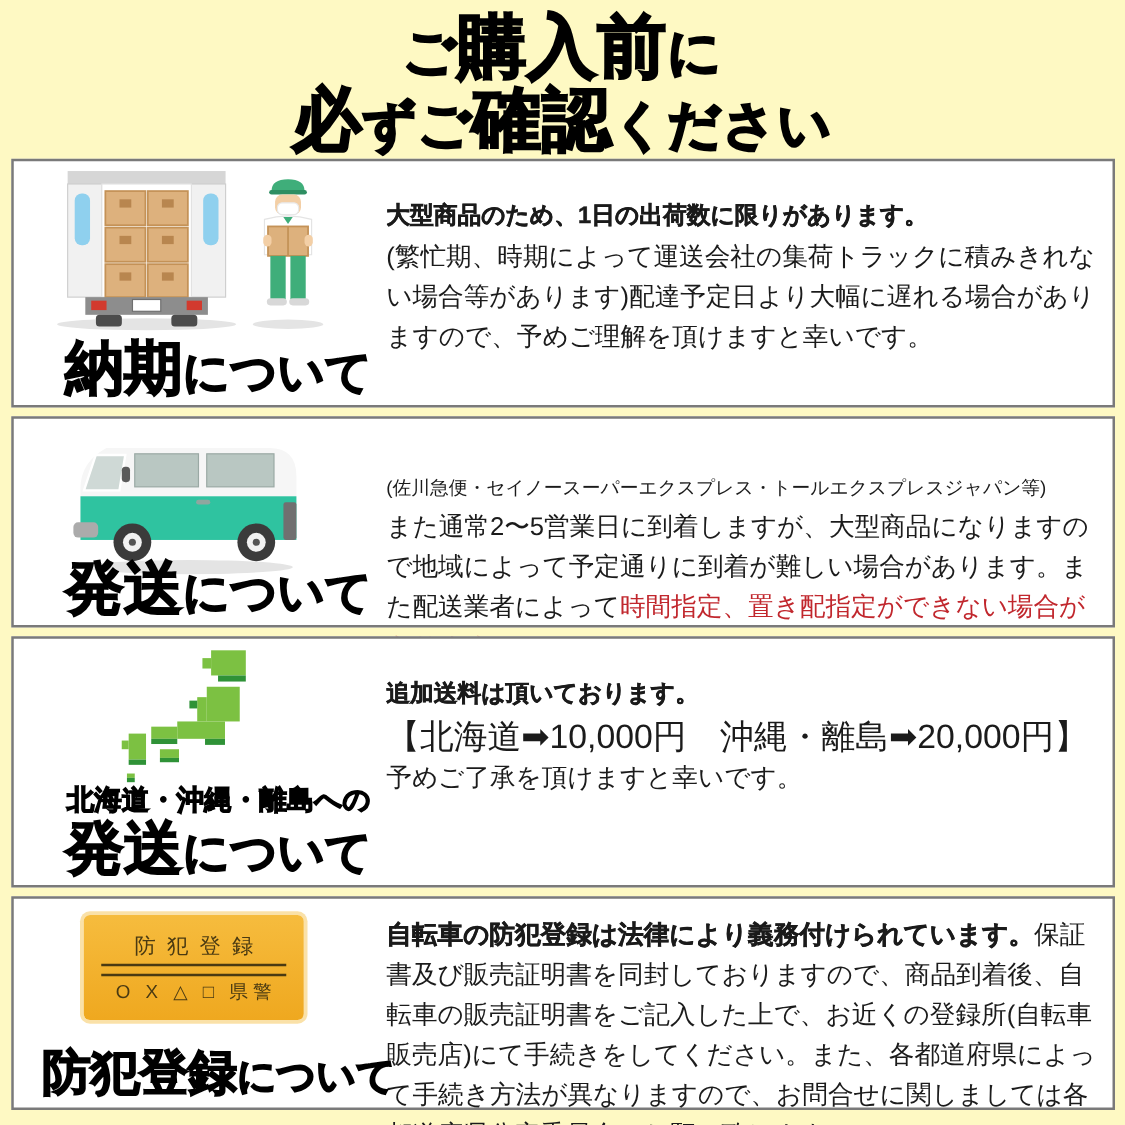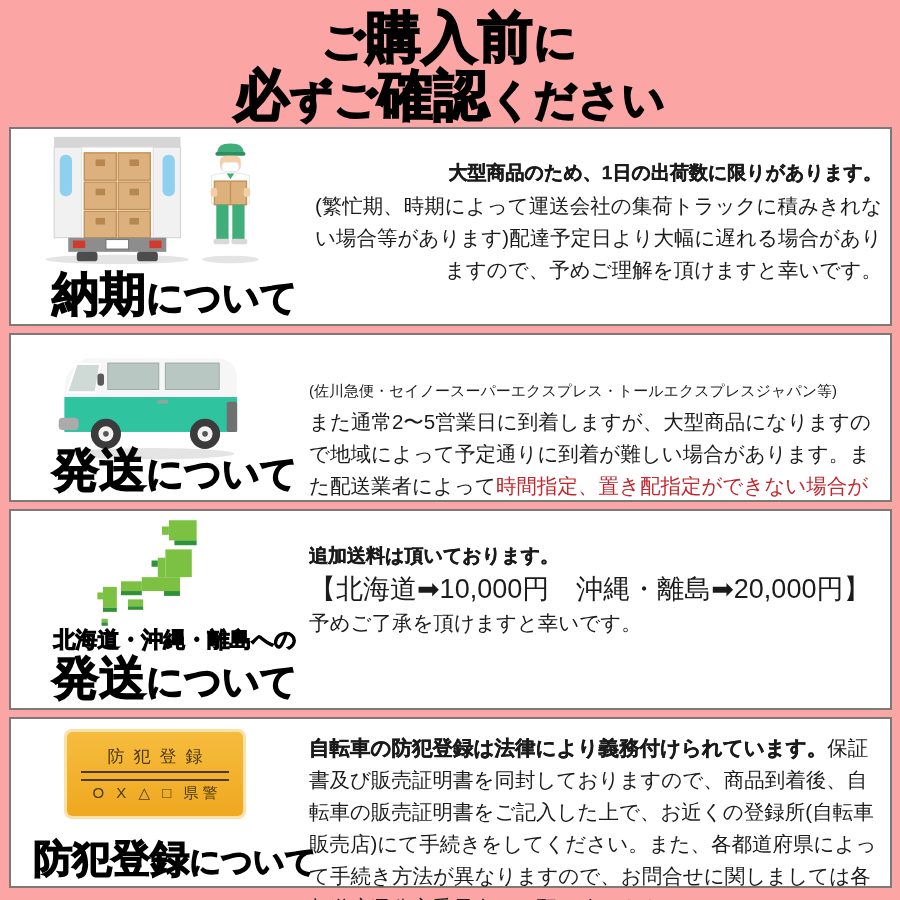--- a/index.html
+++ b/index.html
@@ -1,21 +1,21 @@
 <!DOCTYPE html>
 <html lang="ja"><head>
 <meta charset="utf-8">
 <style>
   html,body{margin:0;padding:0;}
   body{
     width:900px;height:900px;background:#ffffff;
     font-family:"Liberation Sans","DejaVu Sans",sans-serif;
     color:#1b1b1b;overflow:hidden;
   }
-  .canvas{position:relative;width:900px;height:900px;background:#fca5a5;}
+  .canvas{position:relative;width:900px;height:900px;background:#fef9c3;}
 
   
   .title{
     position:absolute;top:8px;left:0;width:100%;
     text-align:center;font-weight:bold;color:#000;
     -webkit-text-stroke:2px #000;letter-spacing:1px;
   }
   .title .row{line-height:1.06;}
   .t-big{font-size:55px;}
   .t-small{font-size:42px;}
@@ -40,21 +40,21 @@
     font-weight:bold;color:#000;-webkit-text-stroke:1.4px #000;
     white-space:nowrap;line-height:1.05;margin-left:20px;
   }
   .lbl-main{font-size:47px;}
   .lbl-suffix{font-size:37px;}
   #box4 .lbl-main{font-size:39px;}
   #box4 .lbl-suffix{font-size:31px;}
   .lbl-pre{display:block;font-size:22px;-webkit-text-stroke:1px #000;margin-bottom:2px;}
 
   .right{flex:1;min-width:0;padding:0 8px 0 10px;box-sizing:border-box;}
-  #box1 .right{padding-top:27px;text-align:right;}
+  #box1 .right{padding-top:27px;}
   #box2 .right{padding-top:9px;}
   #box3 .right{padding-top:28px;}
   #box4 .right{padding-top:13px;}
 
   .heading{font-size:19px;font-weight:bold;line-height:34px;-webkit-text-stroke:0.4px #1b1b1b;}
   .body{font-size:20.5px;line-height:32px;margin:0;}
   .couriers{font-size:15px;line-height:30px;white-space:nowrap;margin-top:32px;}
   .price-line{font-size:27px;line-height:33px;}
   .note{font-size:20.5px;line-height:33px;}
   .red{color:#c1272d;}

